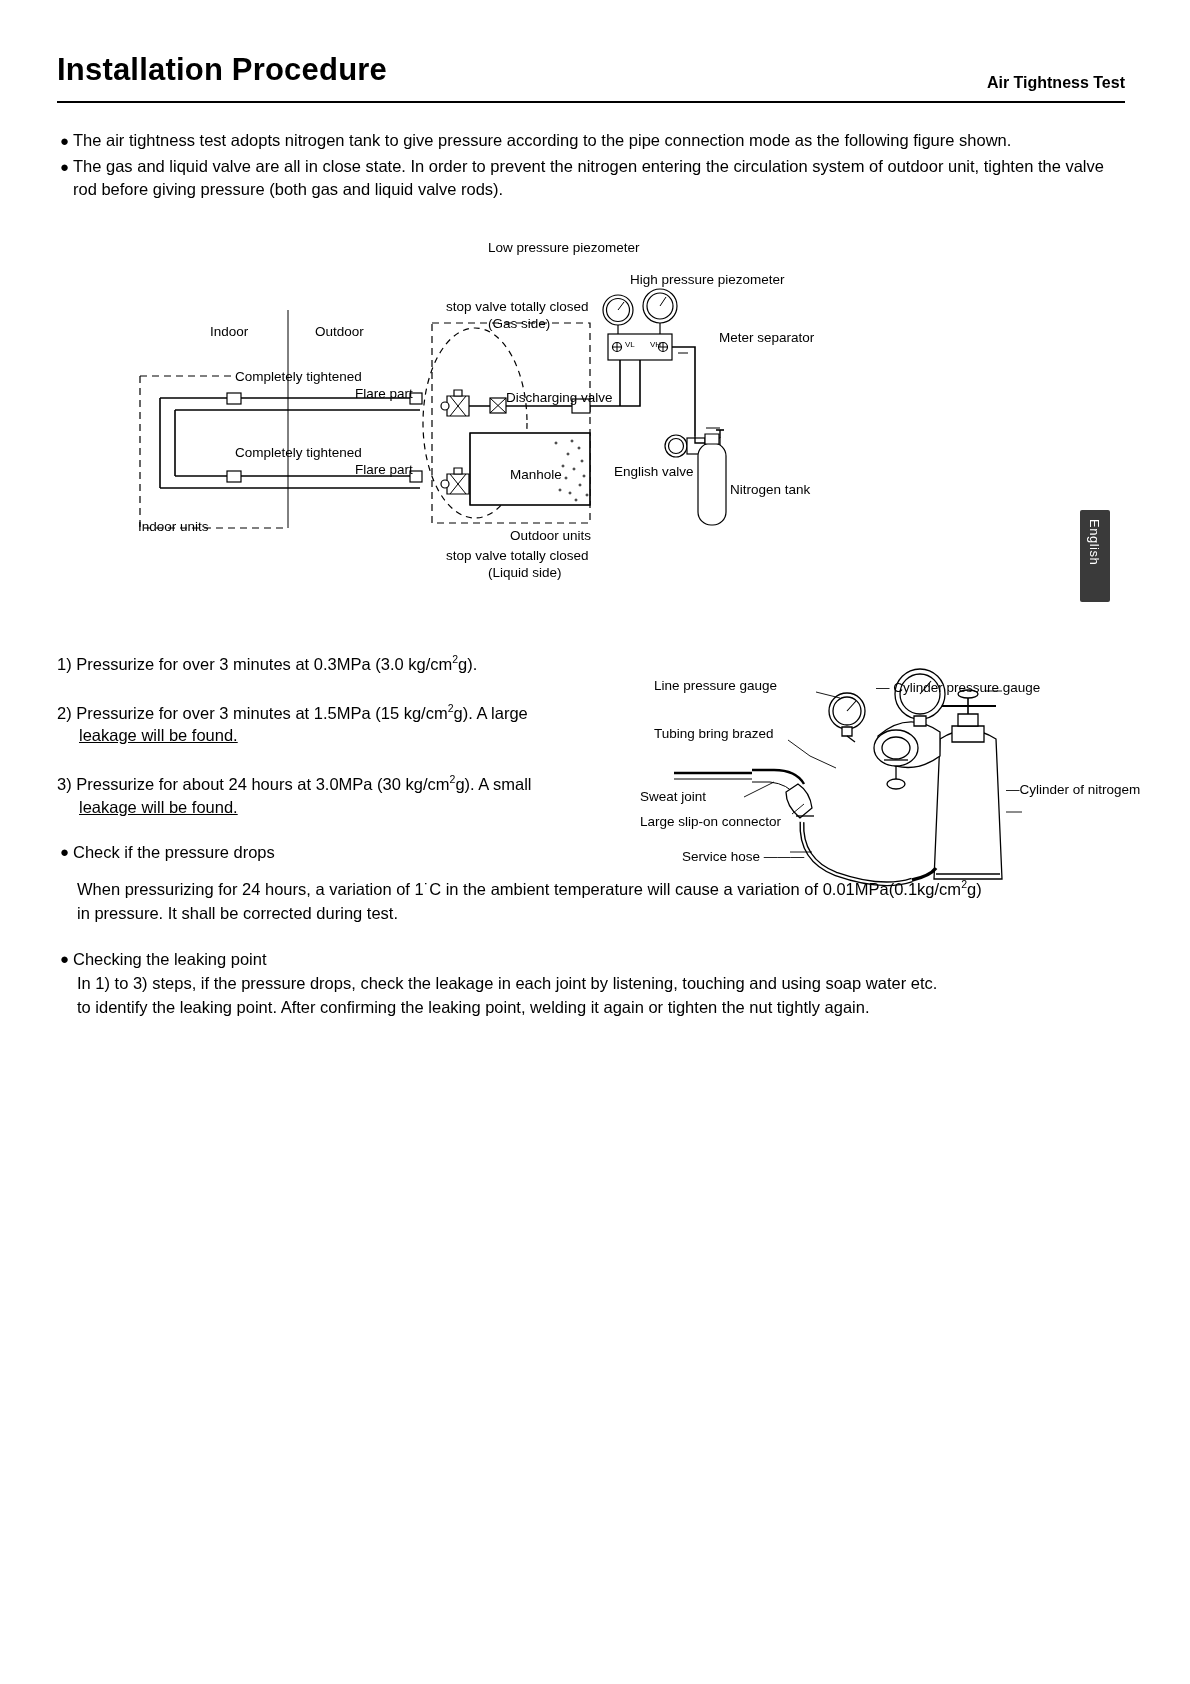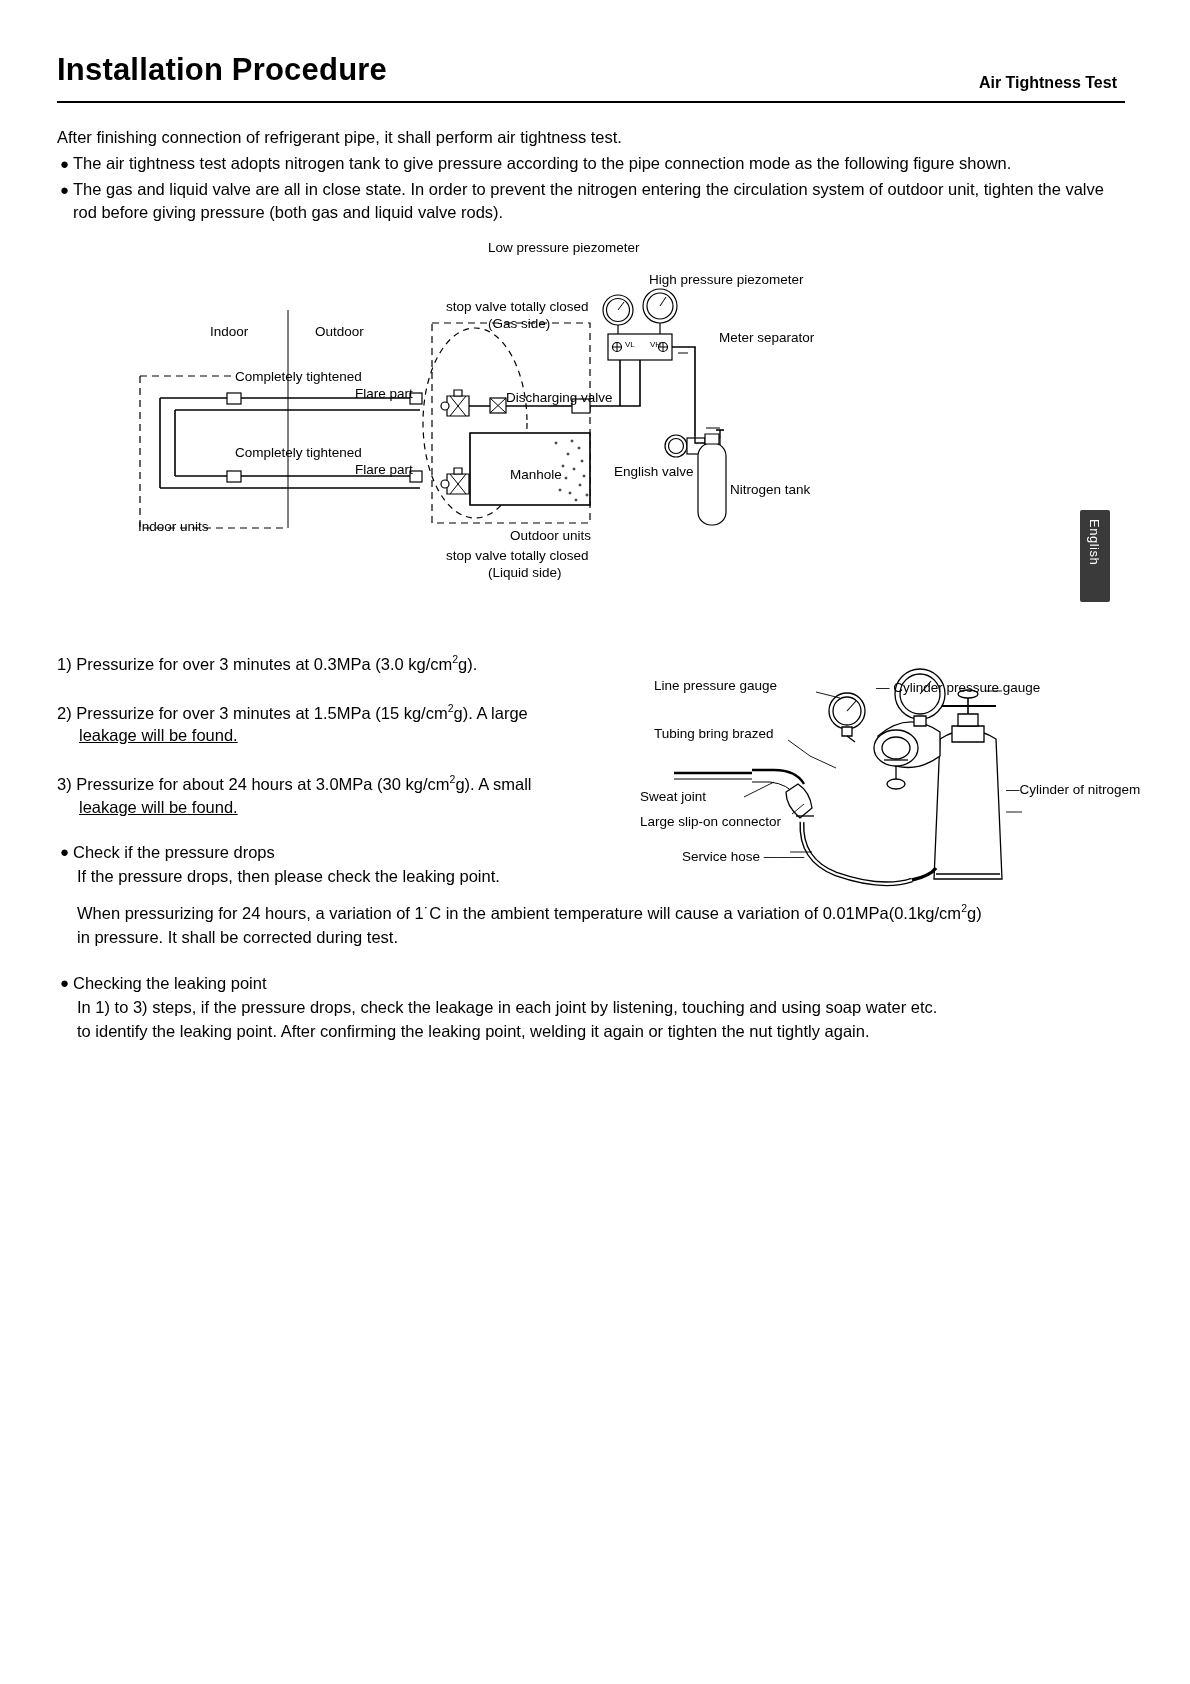--- a/index.html
+++ b/index.html
@@ -32,21 +32,21 @@
   .header-title {
     position: absolute;
     left: 0;
     top: 0;
     font-size: 31px;
     font-weight: bold;
     letter-spacing: 0.2px;
   }
   .header-sub {
     position: absolute;
-    right: 8px;
+    right: 0;
     top: 22px;
     font-size: 16px;
     font-weight: bold;
   }
   .header-rule {
     position: absolute;
     left: 0;
     top: 49px;
     width: 1068px;
     height: 2px;
@@ -155,21 +155,20 @@
 
 <div class="page">
 
   <div class="header">
     <div class="header-title">Installation Procedure</div>
     <div class="header-sub">Air Tightness Test</div>
     <div class="header-rule"></div>
   </div>
 
   <div class="intro">
-    <p>After finishing connection of refrigerant pipe, it shall perform air tightness test.</p>
     <div class="bullet-row">
       <span class="dot">●</span>
       <span>The air tightness test adopts nitrogen tank to give pressure according to the pipe connection mode as the following figure shown.</span>
     </div>
     <div class="bullet-row">
       <span class="dot">●</span>
       <span>The gas and liquid valve are all in close state. In order to prevent the nitrogen entering the circulation system of outdoor unit, tighten the valve rod before giving pressure (both gas and liquid valve rods).</span>
     </div>
   </div>
 
@@ -267,21 +266,21 @@
         <path d="M586 190 L600 190" stroke-width="1"></path>
         <rect x="578" y="205" width="28" height="82" rx="13" fill="#fff"></rect>
         <path d="M585 196 L599 196 L599 206 L585 206 Z" fill="#fff"></path>
       </g>
     </svg>
 
     <div class="fg-label" style="left:368px; top:2px;">
       <span>Low pressure</span>
       <span class="blue">piezometer</span>
     </div>
-    <div class="fg-label" style="left:529px; top:34px;">
+    <div class="fg-label" style="left:510px; top:34px;">
       <span>High pressure</span>
       <span class="blue">piezometer</span>
     </div>
     <div class="fg-label" style="left:567px; top:92px;margin-left:32px;">Meter separator</div>
     <div class="fg-label" style="left:326px; top:61px;">stop valve totally closed</div>
     <div class="fg-label" style="left:368px; top:78px;">(Gas side)</div>
     <div class="fg-label" style="left:326px; top:310px;">stop valve totally closed</div>
     <div class="fg-label" style="left:368px; top:327px;">(Liquid side)</div>
     <div class="fg-label" style="left:90px; top:86px;">Indoor</div>
     <div class="fg-label" style="left:195px; top:86px;">Outdoor</div>
@@ -373,21 +372,20 @@
     <div class="fg-label" style="left:0px; top:125px;">Sweat joint</div>
     <div class="fg-label" style="left:0px; top:150px;">Large slip-on connector</div>
     <div class="fg-label" style="left:42px; top:185px;"><span>Service hose</span> ———</div>
     <div class="fg-label" style="left:366px; top:118px;">—<span>Cylinder of nitrogem</span></div>
   </div>
 
   <div class="lower">
     <div class="blk">
       <span class="dot">●</span>
       <span>Check if the pressure drops</span>
-      <span class="sub">If the pressure drops, then please check the leaking point.</span>
       <span class="gap"></span>
       <span class="sub"><span>When pressurizing for 24 hours, a variation of 1</span><span>˙</span><span>C in the ambient temperature will cause a variation of 0.01MPa(0.1kg/cm</span><sup>2</sup><span>g)</span></span>
       <span class="sub">in pressure. It shall be corrected during test.</span>
     </div>
     <div class="blk">
       <span class="dot">●</span>
       <span>Checking the leaking point</span>
       <span class="sub">In 1) to 3) steps, if the pressure drops, check the leakage in each joint by listening, touching and using soap water etc.</span>
       <span class="sub">to identify the leaking point. After confirming the leaking point, welding it again or tighten the nut tightly again.</span>
     </div>

